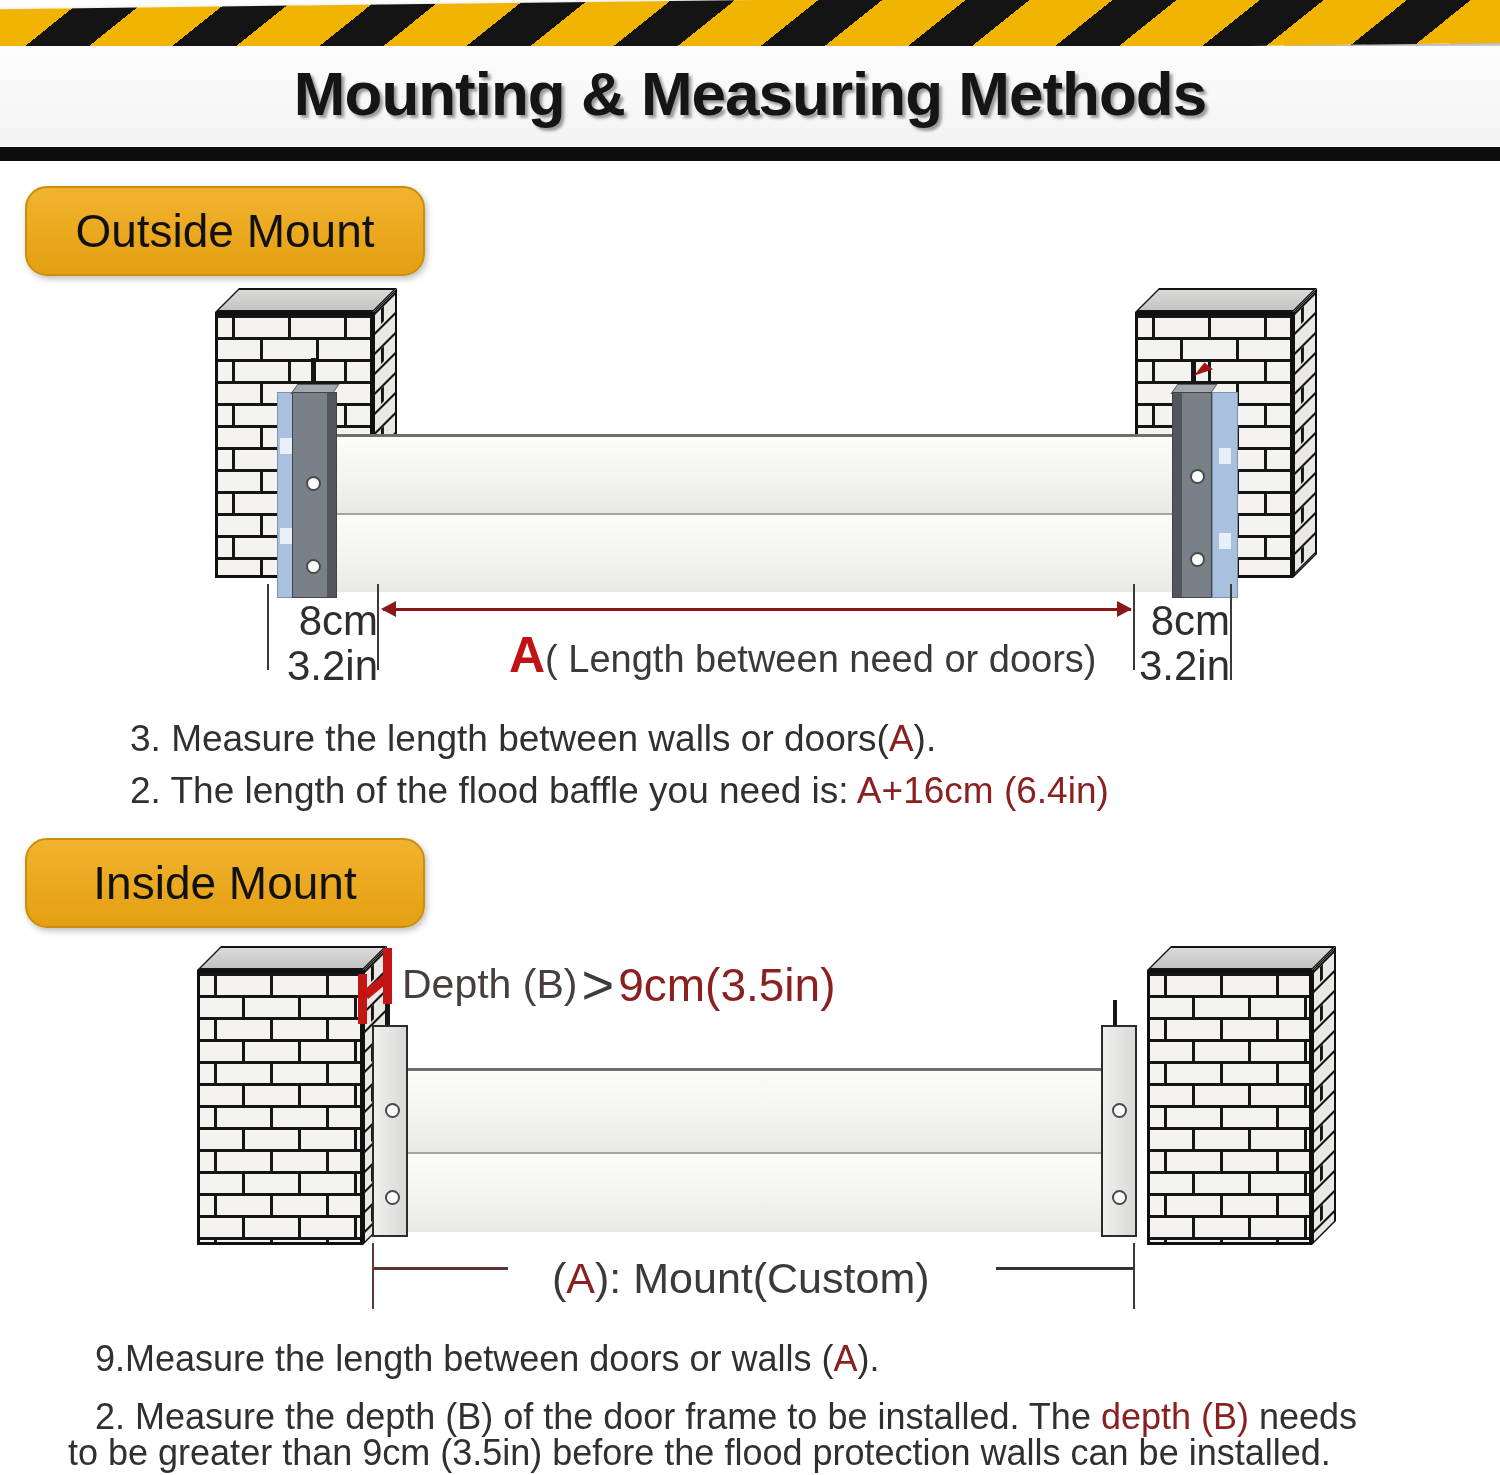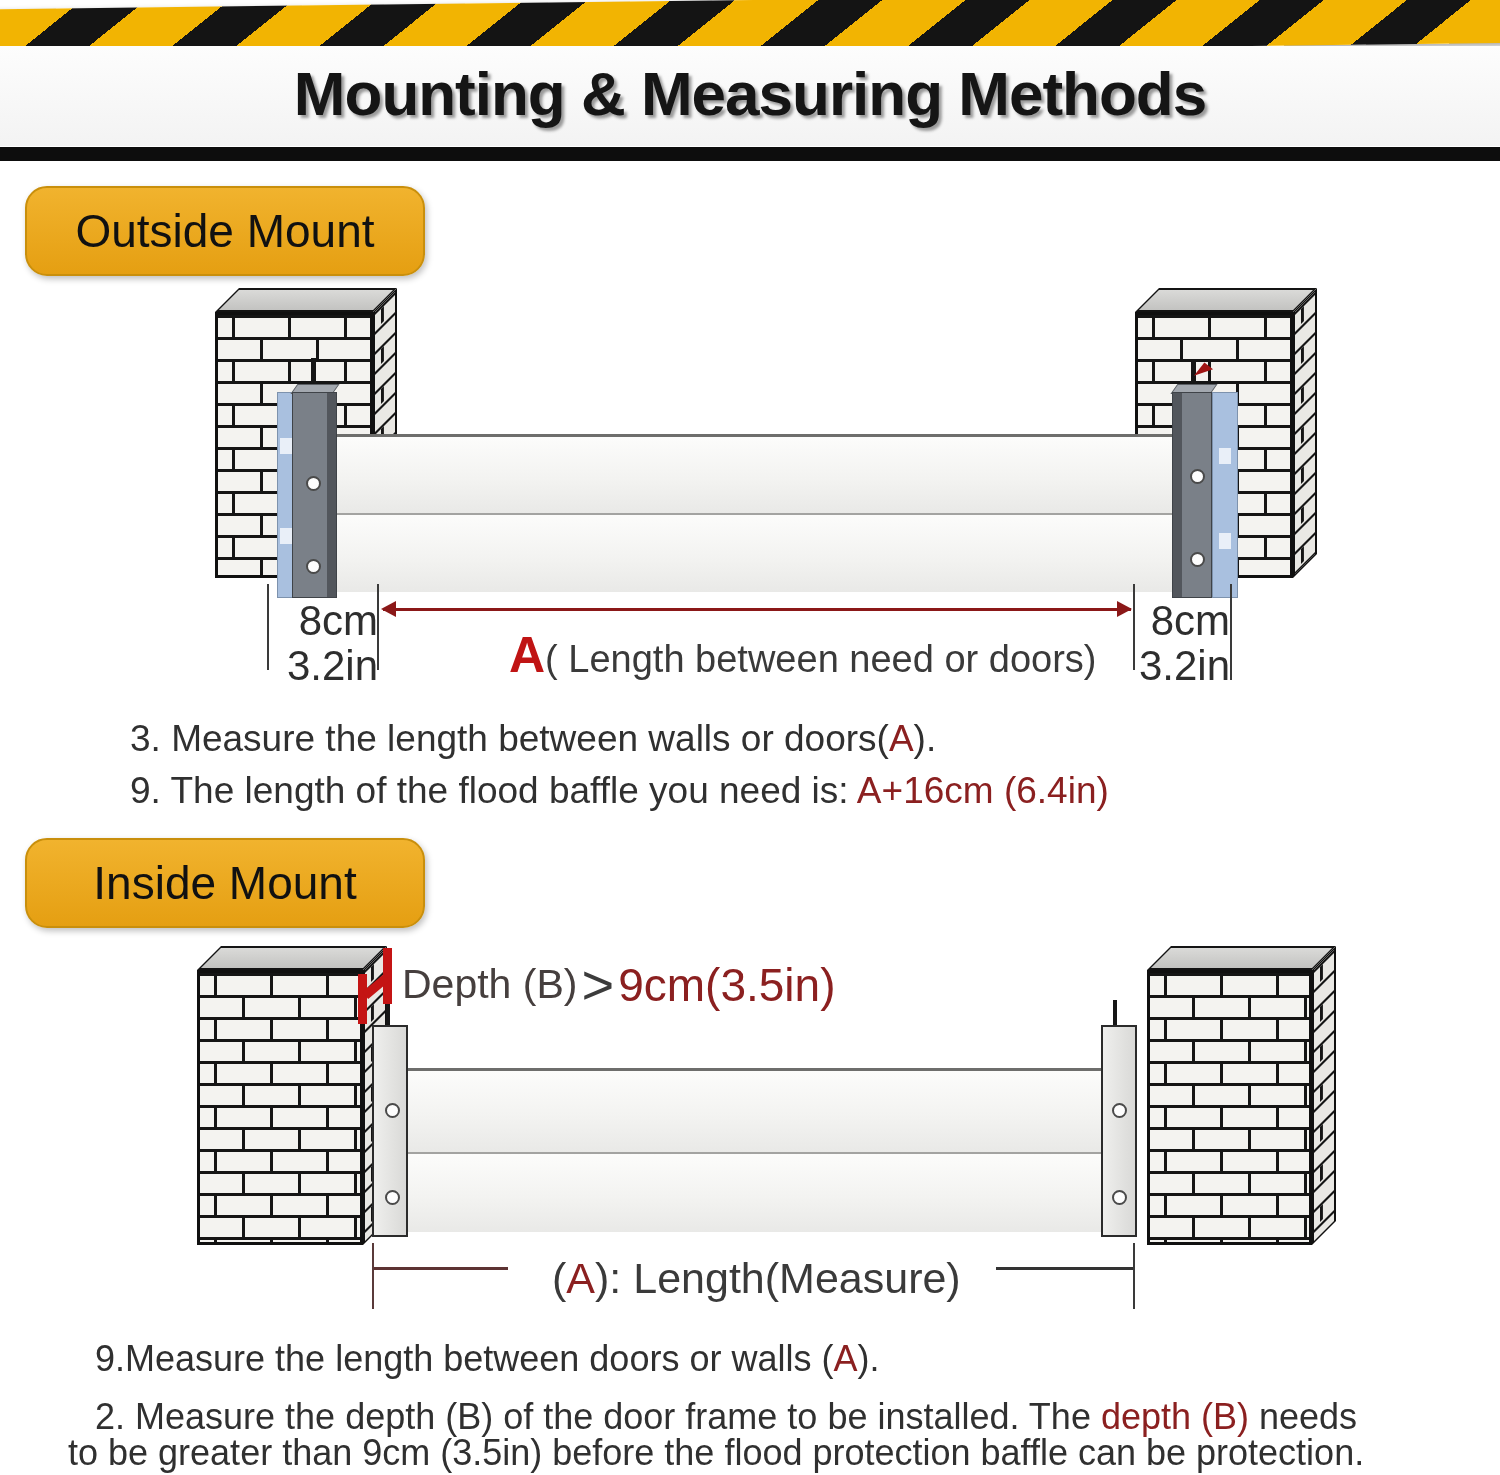--- a/index.html
+++ b/index.html
@@ -134,21 +134,21 @@
   <div class="abs tri tri-r" style="left:1117px;top:601px;"></div>
 
   <div class="abs mlabel" style="left:268px;top:597px;width:110px;">8cm</div>
   <div class="abs mlabel" style="left:262px;top:642px;width:116px;">3.2in</div>
   <div class="abs mlabel" style="left:1136px;top:597px;width:94px;">8cm</div>
   <div class="abs mlabel" style="left:1134px;top:642px;width:96px;">3.2in</div>
 
   <div class="abs spanlabel" style="left:509px;top:626px;"><span class="bigA">A</span><span>( Length between need or doors)</span></div>
 
   <div class="abs step" style="left:130px;top:718px;"><span>3. Measure the length between walls or doors(</span><span class="red">A</span><span>).</span></div>
-  <div class="abs step" style="left:130px;top:770px;"><span>9. The length of the flood baffle you need is: </span><span class="red">A+16cm (6.4in)</span><span></span></div>
+  <div class="abs step" style="left:130px;top:770px;"><span>2. The length of the flood baffle you need is: </span><span class="red">A+16cm (6.4in)</span><span></span></div>
 
   <div class="abs badge" style="left:25px;top:838px;">Inside Mount</div>
 
   <div class="abs ptop skx" style="left:197px;top:946px;width:166px;height:24px;"></div>
   <div class="abs brick-s sky" style="left:363px;top:970px;width:24px;height:275px;"></div>
   <div class="abs brick-f" style="left:197px;top:970px;width:166px;height:275px;"></div>
 
   <div class="abs ptop skx" style="left:1147px;top:946px;width:165px;height:24px;"></div>
   <div class="abs brick-s sky" style="left:1312px;top:970px;width:24px;height:275px;"></div>
   <div class="abs brick-f" style="left:1147px;top:970px;width:165px;height:275px;"></div>
@@ -176,19 +176,19 @@
   <div class="abs depthlabel" style="left:402px;top:952px;">
     <span class="d1">Depth (B)</span>
     <span class="d2">&gt;</span>
     <span class="d3">9cm(3.5in)</span>
   </div>
 
   <div class="abs tick" style="left:372px;top:1243px;height:66px;background:#5a3a3a;"></div>
   <div class="abs tick" style="left:1133px;top:1243px;height:66px;"></div>
   <div class="abs seg" style="left:374px;top:1267px;width:134px;background:#5d3333;"></div>
   <div class="abs seg" style="left:996px;top:1267px;width:137px;background:#333;"></div>
-  <div class="abs lenlabel" style="left:552px;top:1254px;"><span>(</span><span class="red">A</span><span>): Length(Measure)</span></div>
+  <div class="abs lenlabel" style="left:552px;top:1254px;"><span>(</span><span class="red">A</span><span>): Mount(Custom)</span></div>
 
   <div class="abs step" style="left:95px;top:1338px;font-size:36px;"><span>9.Measure the length between doors or walls (</span><span class="red">A</span><span>).</span></div>
   <div class="abs step" style="left:95px;top:1390px;font-size:36px;margin-top:6px;"><span>2. Measure the depth (B) of the door frame to be installed. The </span><span class="red">depth (B)</span><span> needs</span></div>
-  <div class="abs step" style="left:68px;top:1432px;font-size:36px;">to be greater than 9cm (3.5in) before the flood protection baffle can be protection.</div>
+  <div class="abs step" style="left:68px;top:1432px;font-size:36px;">to be greater than 9cm (3.5in) before the flood protection walls can be installed.</div>
 
 </div>
 
 </body></html>

